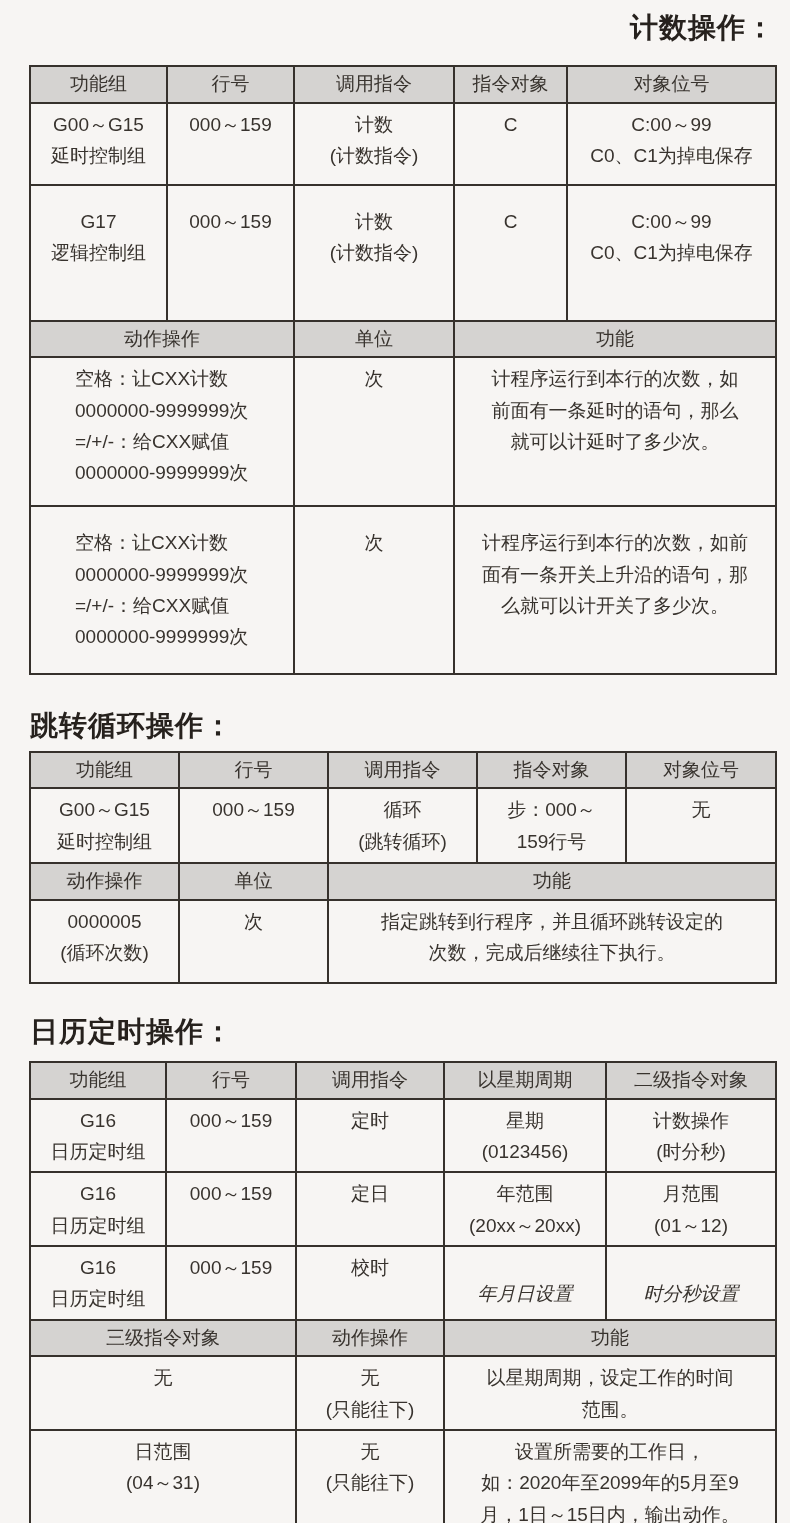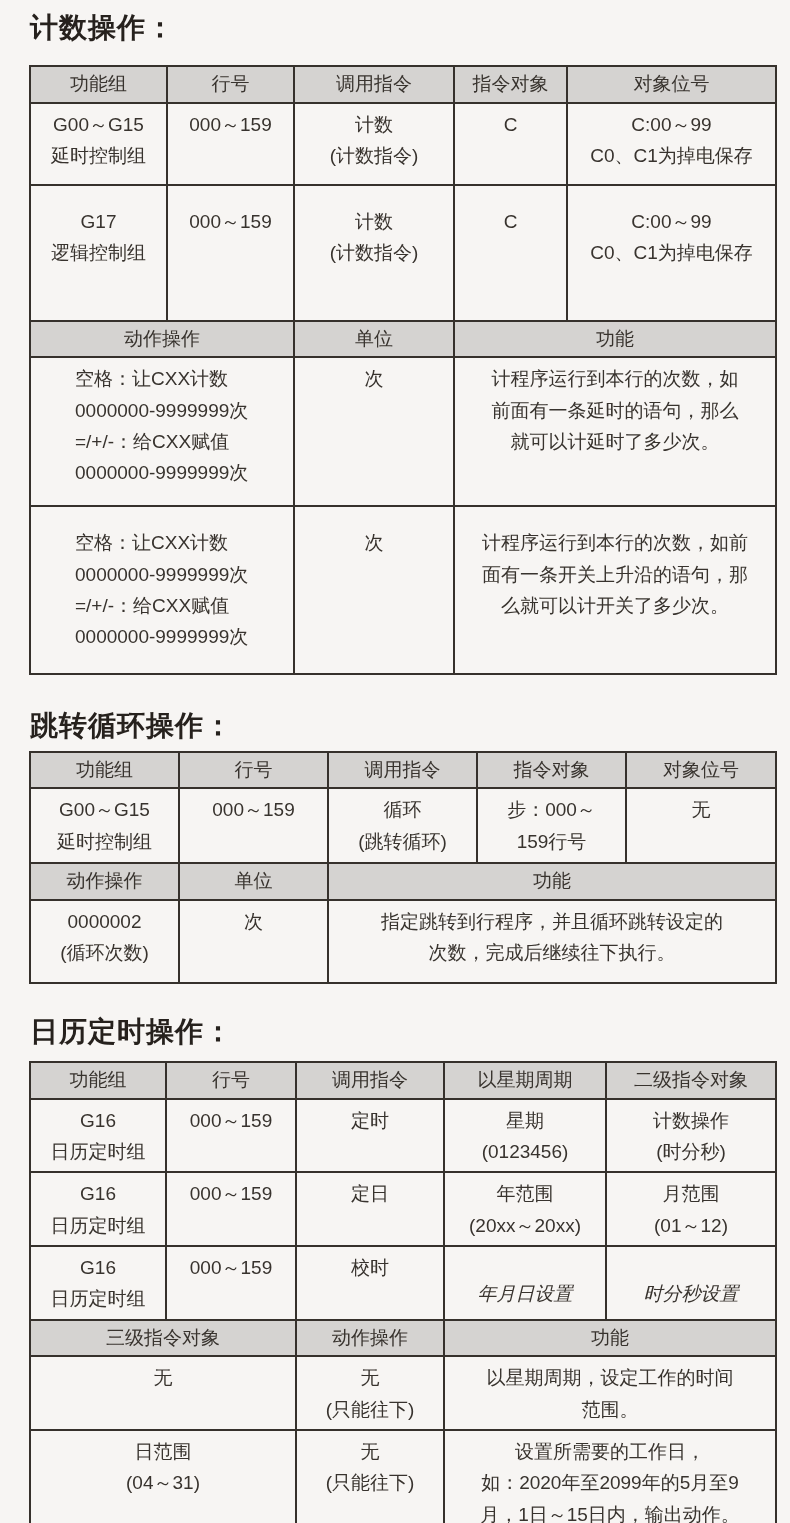--- a/index.html
+++ b/index.html
@@ -14,21 +14,21 @@
   .page { padding: 8px 15px 40px 29px; }
 
   .sec-title {
     font-size: 28px;
     font-weight: 700;
     color: var(--title, #26211d);
     letter-spacing: 1px;
     margin: 0;
     line-height: 1.15;
   }
-  #s1 .sec-title { margin: 4px 0 21px 1px; }
+  #s1 .sec-title { margin: 4px 0 21px 1px; text-align: right; }
   #s2 .sec-title { margin: 35px 0 8px 1px; }
   #s3 .sec-title { margin: 32px 0 13px 1px; }
 
   table.grid {
     border-collapse: collapse;
     table-layout: fixed;
     width: 746px;
     background: var(--page-bg, #f7f5f3);
   }
   .grid td {
@@ -159,21 +159,21 @@
           <td>步：000～
 159行号</td>
           <td>无</td>
         </tr>
         <tr class="hd h32">
           <td>动作操作</td>
           <td>单位</td>
           <td colspan="3">功能</td>
         </tr>
         <tr class="r83">
-          <td>0000002
+          <td>0000005
 (循环次数)</td>
           <td>次</td>
           <td colspan="3">指定跳转到行程序，并且循环跳转设定的
 次数，完成后继续往下执行。</td>
         </tr>
       </tbody>
     </table>
   </section>
 
   <section id="s3">

